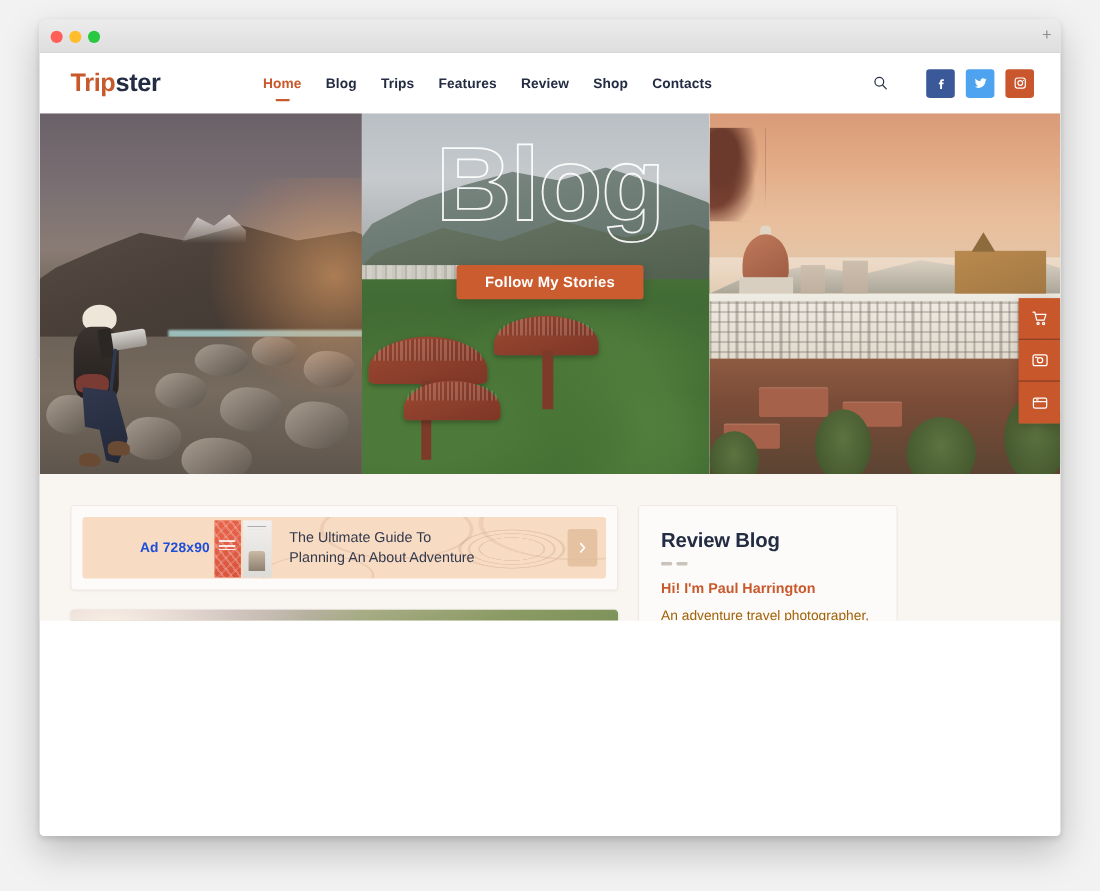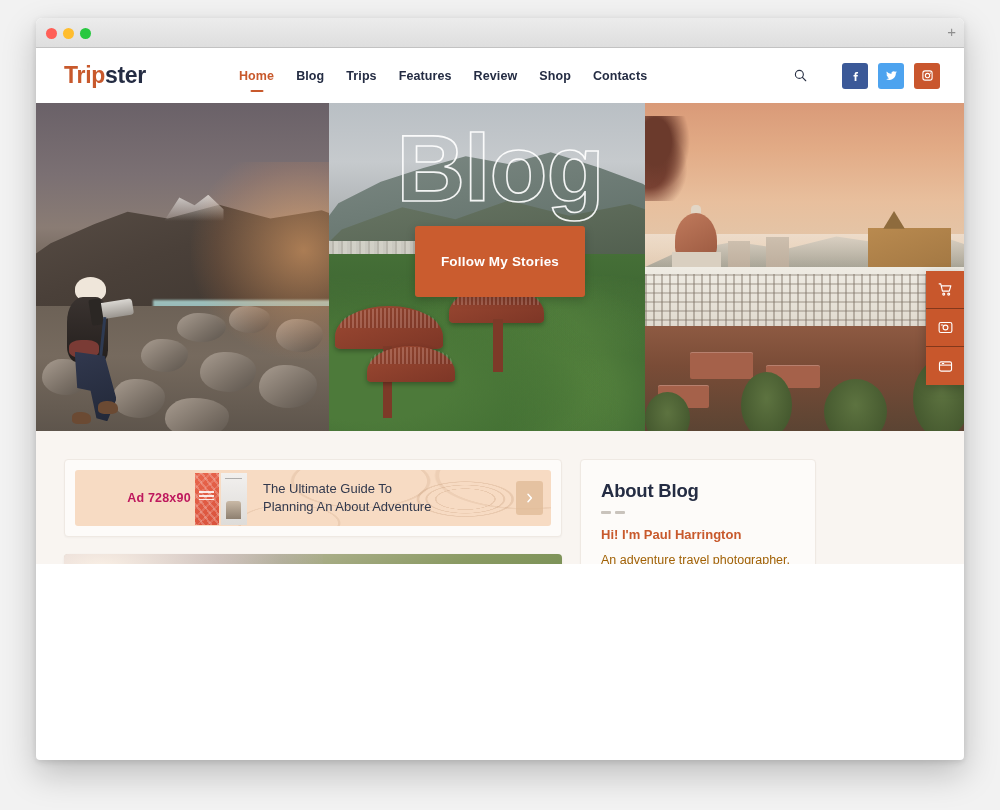--- a/index.html
+++ b/index.html
@@ -387,27 +387,27 @@
     font-size: 95px;
     line-height: 0.92;
     font-weight: 700;
     color: transparent;
     -webkit-text-stroke: 1.6px rgba(255,255,255,0.92);
     letter-spacing: -1px;
     margin-top: -14px;
   }
   .hero-cta {
     pointer-events: auto;
-    margin-top: 14px;
+    margin-top: 29px;
     background: #ca5c2f;
     color: #fff;
     font-size: 13.5px;
     font-weight: 700;
     letter-spacing: 0.2px;
-    padding: 28px 26px;
+    padding: 8px 26px;
     border: none;
     border-radius: 3px;
     cursor: pointer;
     font-family: "Liberation Sans", sans-serif;
     box-shadow: 0 3px 10px rgba(0,0,0,0.18);
   }
 
   
   .side-rail {
     position: absolute;
@@ -467,21 +467,21 @@
       radial-gradient(ellipse 110px 40px at 45% 95%, rgba(0,0,0,0) 0 44%, rgba(170,120,80,0.14) 44.6% 46%, rgba(0,0,0,0) 47%),
       radial-gradient(ellipse 190px 70px at 95% 10%, rgba(0,0,0,0) 0 46%, rgba(170,120,80,0.12) 46.6% 48%, rgba(0,0,0,0) 49%);
     pointer-events: none;
   }
   .ad-label {
     position: relative;
     width: 120px;
     text-align: center;
     font-size: 12.5px;
     font-weight: 700;
-    color: #be185d;
+    color: #1d4ed8;
     letter-spacing: 0.2px;
     padding-left: 48px;
   }
   .ad-book {
     position: relative;
     width: 56px;
     height: 56px;
     display: flex;
     align-items: flex-start;
   }
@@ -914,21 +914,21 @@
           <div class="gw-town"></div>
           <div class="gw-tower"></div>
           <div class="gw-wall" style="left:52%; top:80%; width:12%; height:6%; transform:rotate(-22deg);"></div>
           <div class="gw-lightleak"></div>
         </div>
 
       </div>
 
       <div class="col-side">
         <div class="widget">
-          <div class="widget-title">About Blog</div>
+          <div class="widget-title">Review Blog</div>
           <div class="widget-divider">
             <span></span>
               <span></span>
           </div>
           <div class="widget-lead">Hi! I'm Paul Harrington</div>
           <div class="widget-text">An adventure travel photographer, professional blogger, and digital nomad.</div>
           <div class="author-photo">
             <div class="ap-bg"></div>
             <div class="ap-mtn"></div>
             <div class="ap-city"></div>

